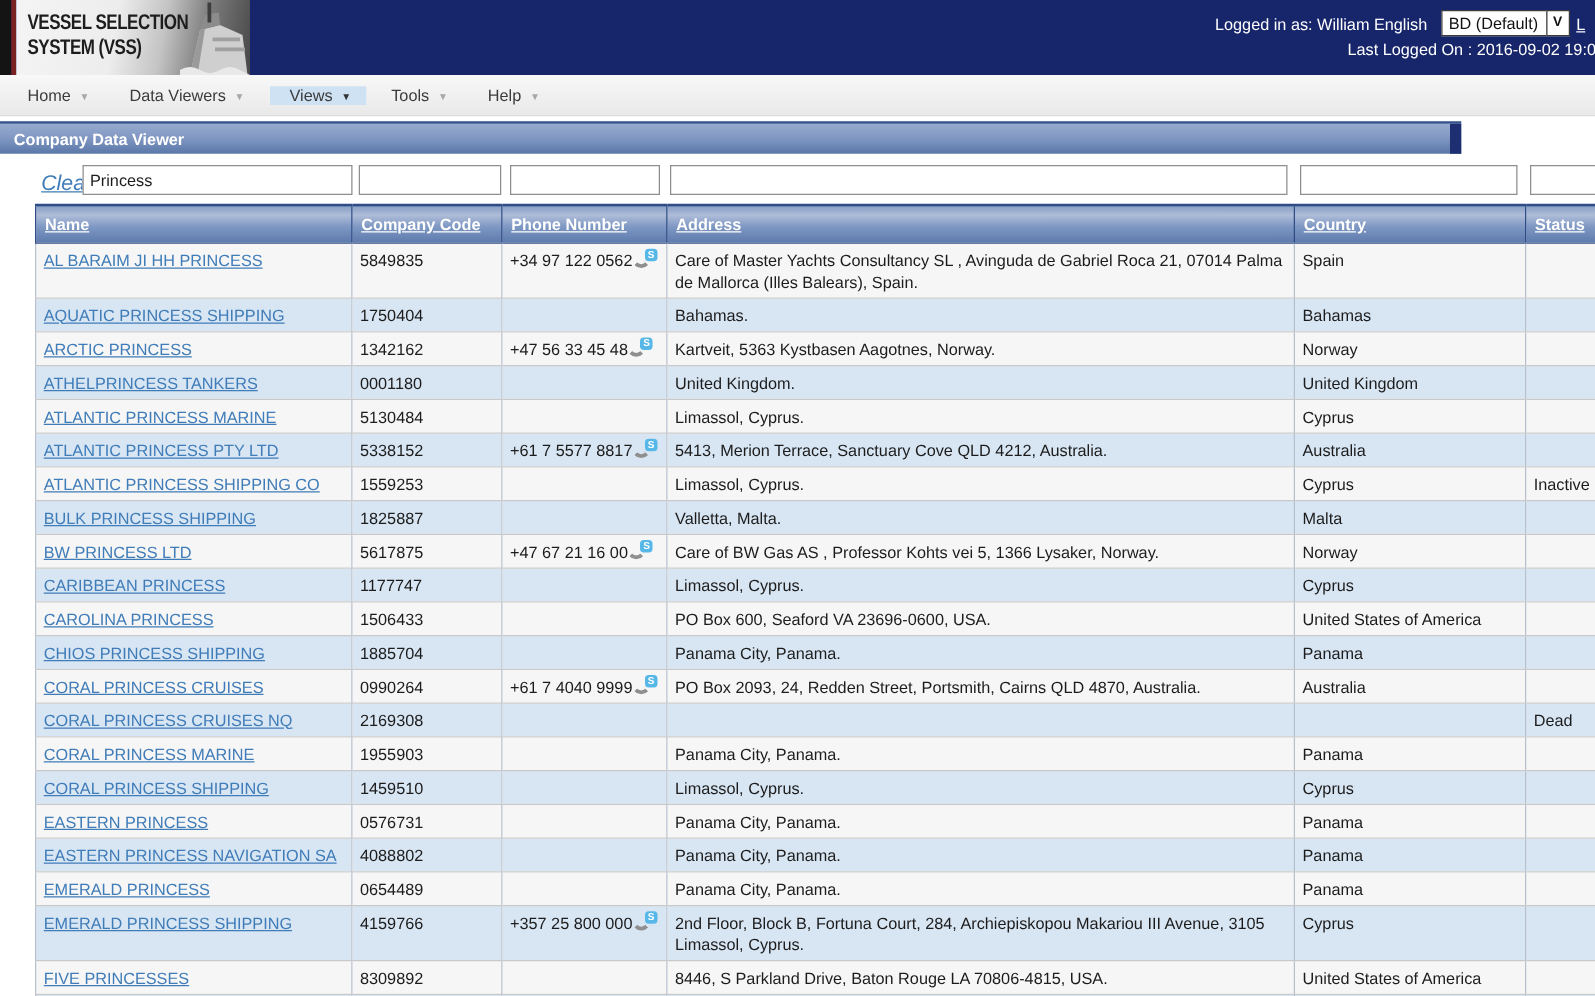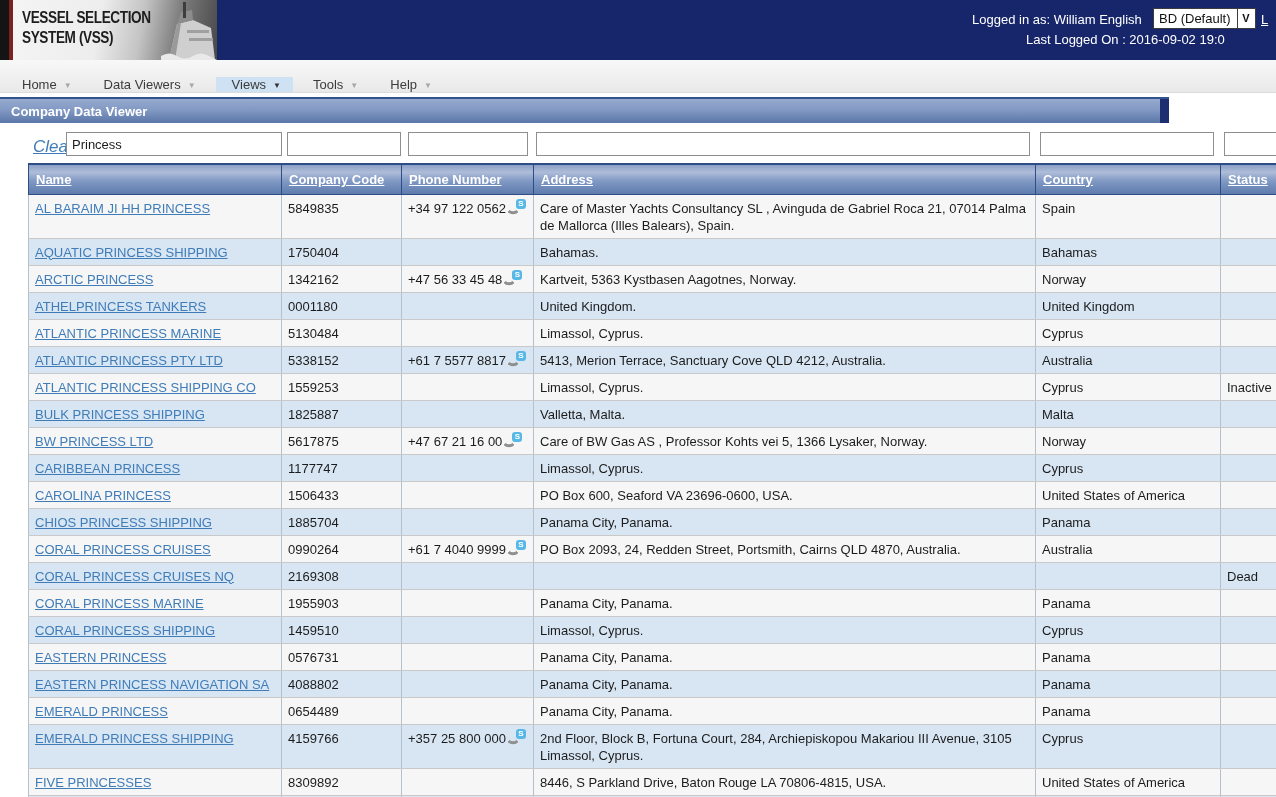--- a/index.html
+++ b/index.html
@@ -2,43 +2,43 @@
 <html><head>
 <meta charset="utf-8">
 <style>
   * { margin:0; padding:0; box-sizing:border-box; }
   html,body { width:1276px; height:797px; overflow:hidden; background:#fff;
     font-family:"Liberation Sans", sans-serif; }
   body { position:relative; }
 
   
   .top-header { position:absolute; top:0; left:0; width:1276px; height:60px; background:#17266b; }
-  .logo { position:absolute; left:0; top:0; width:217px; height:60px; display:flex;text-decoration:underline; }
+  .logo { position:absolute; left:0; top:0; width:200px; height:60px; display:flex;text-decoration:underline; }
   .logo-black { width:9px; background:#141414; }
   .logo-red { width:4px; background:#7a2222; }
   .logo-main { flex:1; position:relative; overflow:hidden;
     background:linear-gradient(100deg,#f4f4f4 0%,#ededed 42%,#c4c4c4 62%,#7a7a7a 80%,#474747 100%); }
   .logo-text { position:absolute; left:9px; top:8px; font-weight:bold; font-size:17px; line-height:20px;
     color:#1d1d1d; letter-spacing:-0.5px; transform:scaleX(.8); transform-origin:0 0; white-space:nowrap; }
   .ship-svg { position:absolute; right:0; top:0; }
 
   .hdr-user { position:absolute; left:972px; top:12px; color:#fff; font-size:13px; white-space:nowrap; }
   .hdr-select { position:absolute; left:1153px; top:8px; height:30px; display:flex; }
   .hdr-select .sel-box { background:#fff; border:1px solid #3c3c3c; border-right:none; height:21px;
     padding:2px 6px 0 5px; font-size:13px; color:#111; white-space:nowrap; }
   .hdr-select .sel-btn { width:19px; height:21px; background:#fff; border:1px solid #3c3c3c;
     font-size:11px; font-weight:bold; color:#111; text-align:center; line-height:19px; }
   .hdr-logout { position:absolute; left:1261px; top:12px; color:#fff; font-size:13px;
     text-decoration:underline; white-space:nowrap; }
-  .hdr-lastlog { position:absolute; left:1026px; top:32px; color:#fff; font-size:13px; white-space:nowrap; }
+  .hdr-lastlog { position:absolute; left:1078px; top:32px; color:#fff; font-size:13px; white-space:nowrap; }
 
   
   .menubar { position:absolute; top:60px; left:0; width:1276px; height:33px;
     background:linear-gradient(#f8f8f8,#e9e9e9); border-bottom:1px solid #dcdcdc;
-    display:flex; align-items:flex-end; padding-left:10px; }
+    display:flex; align-items:center; padding-left:10px; }
   .menu-item { display:flex; align-items:center; padding:0 12px; margin-right:8px;
     font-size:13px; color:#3b3b3b; cursor:default; }
   .menu-item.active { background:#cfe2f3;padding-left:16px; }
   .menu-label { margin-right:7px; }
   .menu-arrow { font-size:8px; color:#a8a8a8; padding-top:2px; }
   .menu-item.active .menu-arrow { color:#333; }
 
   
   .page-titlebar { position:absolute; top:97px; left:0; width:1169px; height:26px;
     border-top:2px solid #33538c;

